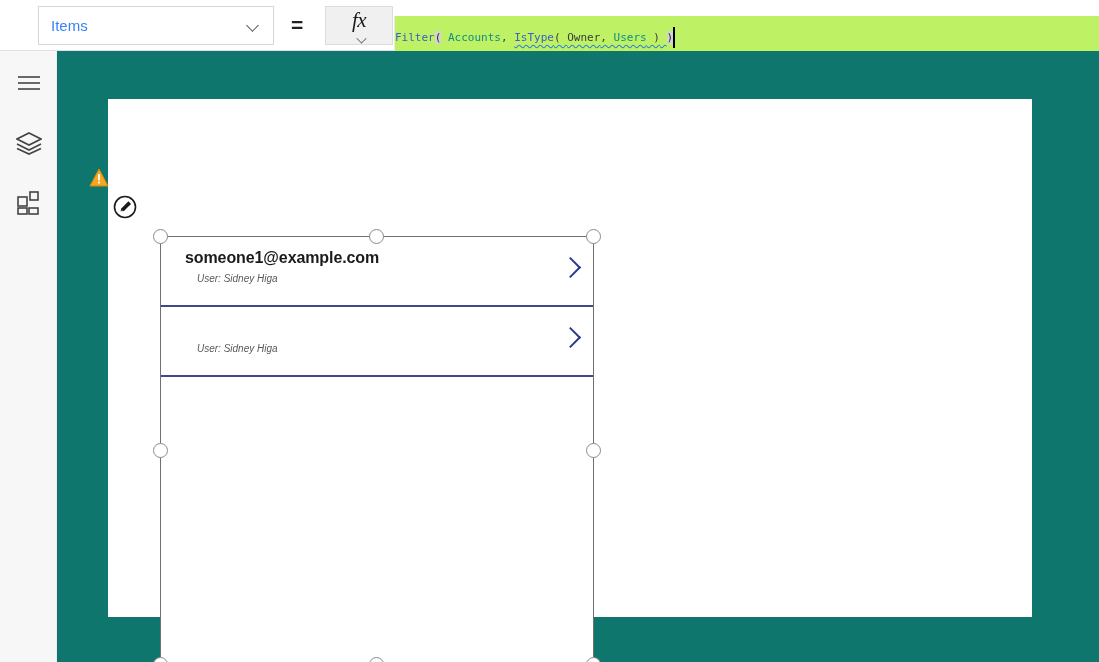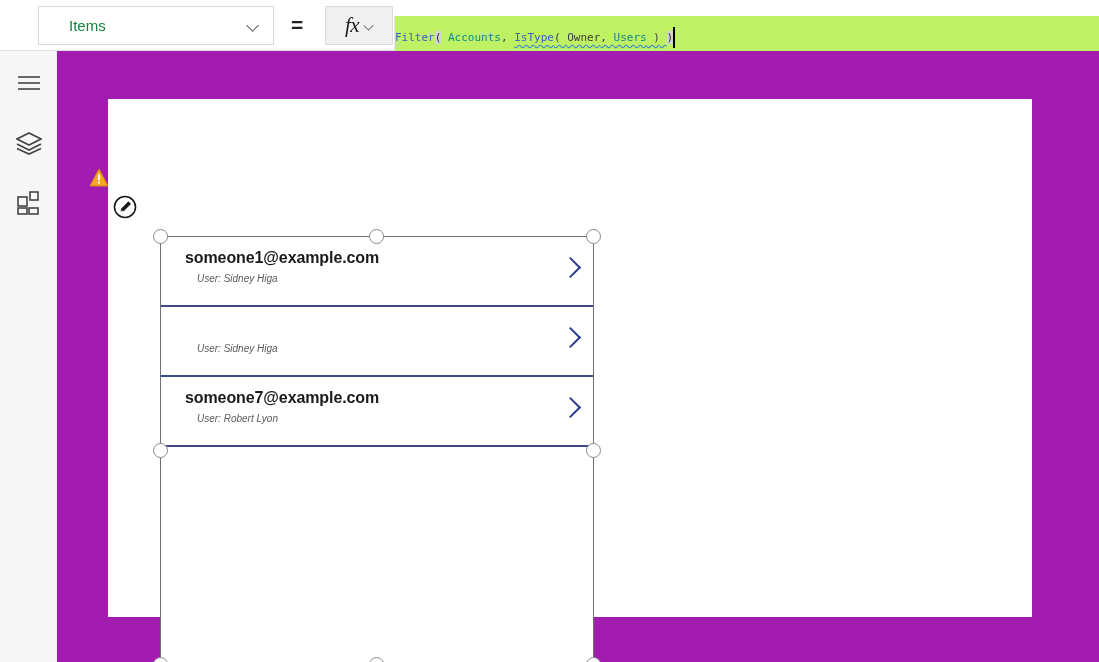--- a/index.html
+++ b/index.html
@@ -34,22 +34,22 @@
     width: 236px; height: 39px;
     border: 1px solid #d6d6d6;
     background: #ffffff;
     box-sizing: border-box;
     display: flex;
     align-items: center;
     cursor: pointer;
   }
   #property-select .prop-label {
     font-size: 15px;
-    color: #15803d;
-    margin-left: 30px;
+    color: #3b82f6;
+    margin-left: 12px;
     flex: 1;
   }
   .chev-down {
     width: 11px; height: 11px;
     margin-right: 14px;
     position: relative;
   }
   .chev-down::before {
     content: "";
     position: absolute;
@@ -73,20 +73,21 @@
     position: absolute;
     left: 325px; top: 6px;
     width: 68px; height: 39px;
     background: #f0f0f0;
     border: 1px solid #dcdcdc;
     box-sizing: border-box;
     display: flex;
     align-items: center;
     justify-content: center;
     cursor: pointer;
+    flex-direction: column;
   }
   #fx-button .fx-glyph {
     font-family: "Liberation Serif", serif;
     font-style: italic;
     font-size: 21px;
     color: #1b1b1b;
     letter-spacing: -0.5px;
   }
   #fx-button .chev-down {
     margin-right: 0;
@@ -152,21 +153,21 @@
     align-items: center;
     justify-content: center;
     cursor: pointer;
   }
 
   
   #workspace {
     position: absolute;
     left: 57px; top: 51px;
     right: 0; bottom: 0;
-    background: #a21caf;
+    background: #0f766e;
   }
   #app-canvas {
     position: absolute;
     left: 51px; top: 48px;
     width: 924px;
     height: 518px;
     background: #ffffff;
   }
 
   
@@ -302,25 +303,20 @@
       <div id="gallery-items">
           <div class="gallery-item">
             <div class="item-title">someone1@example.com</div>
             <div class="item-subtitle">User: Sidney Higa</div>
             <div class="item-chevron"></div>
           </div>
           <div class="gallery-item">
             <div class="item-subtitle">User: Sidney Higa</div>
             <div class="item-chevron"></div>
           </div>
-          <div class="gallery-item">
-            <div class="item-title">someone7@example.com</div>
-            <div class="item-subtitle">User: Robert Lyon</div>
-            <div class="item-chevron"></div>
-          </div>
         </div>
     </div>
 
     <div class="sel-handle" style="left:45px;  top:130px;"></div>
     <div class="sel-handle" style="left:261px; top:130px;"></div>
     <div class="sel-handle" style="left:478px; top:130px;"></div>
 
     <div class="sel-handle" style="left:45px;  top:344px;"></div>
     <div class="sel-handle" style="left:478px; top:344px;"></div>
 

